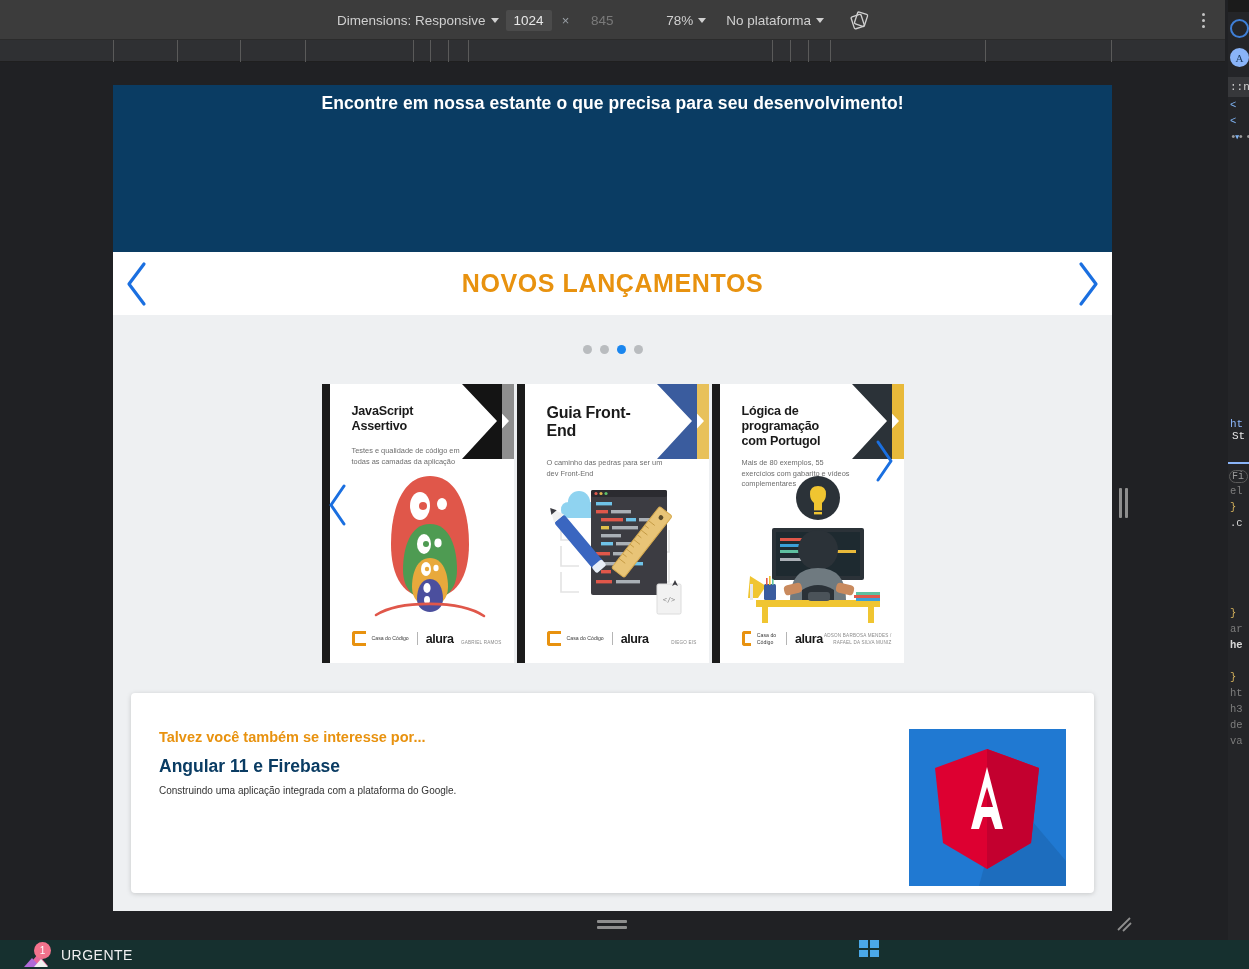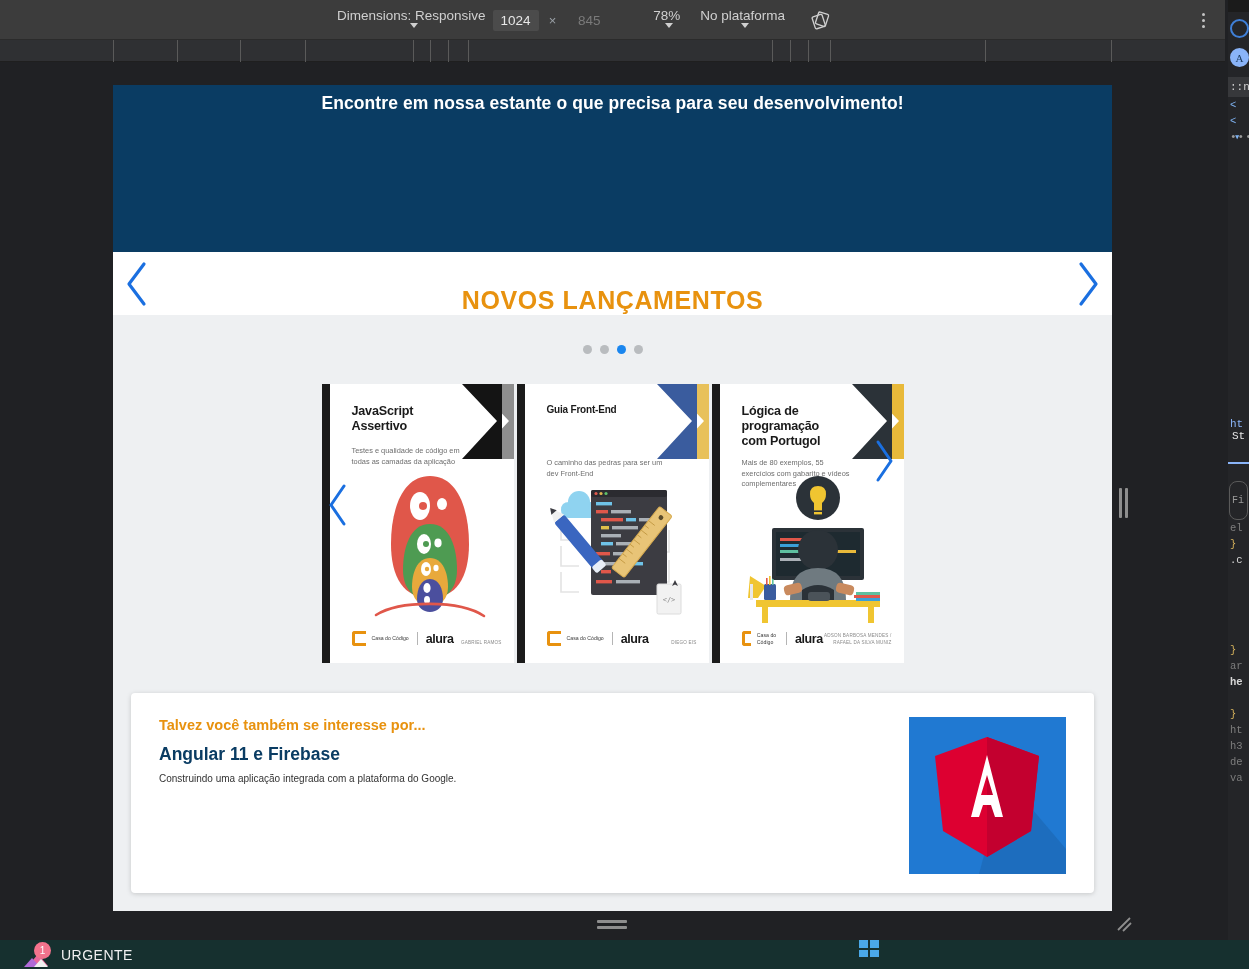--- a/index.html
+++ b/index.html
@@ -25,21 +25,20 @@
   }
   .dt-center {
     position: absolute; left: 330px; top: 8px;
     display: flex; align-items: center; height: 24px; gap: 0;
   }
   .dt-item {
     display: flex; align-items: center;
     color: #d0d0d0; font-size: 13.5px; height: 24px;
     padding: 0 7px; white-space: nowrap; cursor: default;
     font-family: "Liberation Sans", sans-serif;
-    flex-direction: column;
   }
   .caret {
     display: inline-block; margin-left: 5px;
     border-left: 4px solid transparent; border-right: 4px solid transparent;
     border-top: 5px solid #d0d0d0;
   }
   .dt-dim-box {
     background: #4b4b4b; border-radius: 2px; color: #e8e8e8;
     height: 21px; line-height: 21px; text-align: center;
     font-size: 13.5px; padding: 0 8px; min-width: 46px;
@@ -88,21 +87,21 @@
     border: 1px solid #ffffff; border-radius: 30px;
     display: flex; align-items: center; justify-content: center; gap: 13px;
     cursor: text;
   }
   .search-ico { width: 19px; height: 19px; display:block; }
   .search-ph { color: #eef3f6; font-size: 13.5px; }
 
   
   .launch-band {
     position: relative; background: #ffffff; height: 63px;
-    display: flex; align-items: flex-end; justify-content: center;
+    display: flex; align-items: center; justify-content: center;
   }
   .launch-title {
     color: #e8920f; font-size: 25px; font-weight: 800; letter-spacing: .6px;
   }
   .carousel-area { background: #eef0f2; height: 100%; }
 
   .chev {
     position: absolute; cursor: pointer; line-height: 0;
   }
   .chev-left-big  { left: 10px;  top: 175px; }
@@ -150,21 +149,21 @@
   .alura { font-size: 12.5px; font-weight: 700; color: #1a1a1a; letter-spacing: -.4px; }
   .author { font-size: 4.6px; color: #8a8a8a; text-align: right; line-height: 1.4; letter-spacing: .2px; }
 
   .chev-inner { position: absolute; z-index: 6; cursor: pointer; line-height: 0; }
   .chev-in-left  { left: 325px; top: 485px; }
 
   
   .suggestion {
     margin: 28px 18px 0; background: #ffffff; border-radius: 4px;
     box-shadow: 0 1px 5px rgba(0,0,0,.17);
-    padding: 24px 28px; height: 200px; position: relative;
+    padding: 36px 28px; height: 200px; position: relative;
     display: flex; justify-content: space-between;
   }
   .sug-eyebrow { color: #e8920f; font-size: 14.5px; font-weight: 700; }
   .sug-title { color: #0a3c63; font-size: 17.5px; font-weight: 700; margin-top: 11px; }
   .sug-desc { color: #333333; font-size: 10px; margin-top: 8px; }
   .ng-thumb {
     width: 157px; height: 157px; background: #2079d2;
     position: relative; overflow: hidden; flex: 0 0 auto;
   }
 
@@ -207,21 +206,21 @@
   .dt-yellow { color: #d4b15b; }
   .dt-white { color: #d8d8d8; }
   .dt-dots3 { color: #9a9a9a; font-size: 11px; padding-left: 2px; letter-spacing: 1px; }
   .dt-tab-ht { color: #8ab4f8; font-size: 11px; padding-left: 2px; }
   .dt-tab-st {
     color: #e8e8e8; font-size: 11px; padding-left: 4px;
     border-bottom: 2px solid #8ab4f8; padding-bottom: 20px;
   }
   .dt-filter {
     border: 1px solid #5a5a5a; border-radius: 8px; color: #9a9a9a; font-size: 10px;
-    margin: 17px 1px 0 1px; padding: 13px 2px; white-space: nowrap;
+    margin: 6px 1px 0 1px; padding: 0 2px; white-space: nowrap;
   }
 
   
   .taskbar {
     position: absolute; left: 0; top: 940px; width: 1249px; height: 29px;
     background: #16302f;
   }
   .tb-left { position: absolute; left: 20px; top: 0; height: 29px; display: flex; align-items: center; gap: 7px; }
   .tb-urgente { color: #f0f0f0; font-size: 14px; letter-spacing: .5px; }
   .tb-badge {
@@ -368,21 +367,21 @@
             </div>
           </div>
         </div>
 
         <div class="book">
           <div class="book-inner">
             <svg class="book-corner" width="60" height="75" viewBox="0 0 60 75">
               <path d="M60 0 H20 L55 37 L20 75 H60 Z" fill="#e8c15b"></path>
               <path d="M48 0 H8 L43 37 L8 75 H48 Z" fill="#3a5c9e"></path>
             </svg>
-            <div class="book-title" style="font-size:10px;line-height:1.12">Guia Front-End</div>
+            <div class="book-title" style="font-size:16px;line-height:1.12">Guia Front-End</div>
             <div class="book-sub low">O caminho das pedras para ser um dev Front-End</div>
             <svg style="position:absolute;left:14px;top:96px" width="168" height="145" viewBox="0 0 168 145">
               <path d="M30 22 q-8 0 -8 8 t8 8 h22 v-16Z" fill="#8fd3f0"></path>
               <circle cx="40" cy="22" r="11" fill="#8fd3f0"></circle>
               <path d="M22 38 v22 h18" stroke="#e3e3e3" stroke-width="1.6" fill="none"></path>
               <path d="M22 66 v20 h18" stroke="#e3e3e3" stroke-width="1.6" fill="none"></path>
               <path d="M22 92 v20 h18" stroke="#e3e3e3" stroke-width="1.6" fill="none"></path>
               <path d="M130 50 v22 h-20" stroke="#e3e3e3" stroke-width="1.6" fill="none"></path>
               <path d="M130 80 v22 h-20" stroke="#e3e3e3" stroke-width="1.6" fill="none"></path>
               <rect x="52" y="10" width="76" height="105" rx="2" fill="#3c3c42"></rect>

